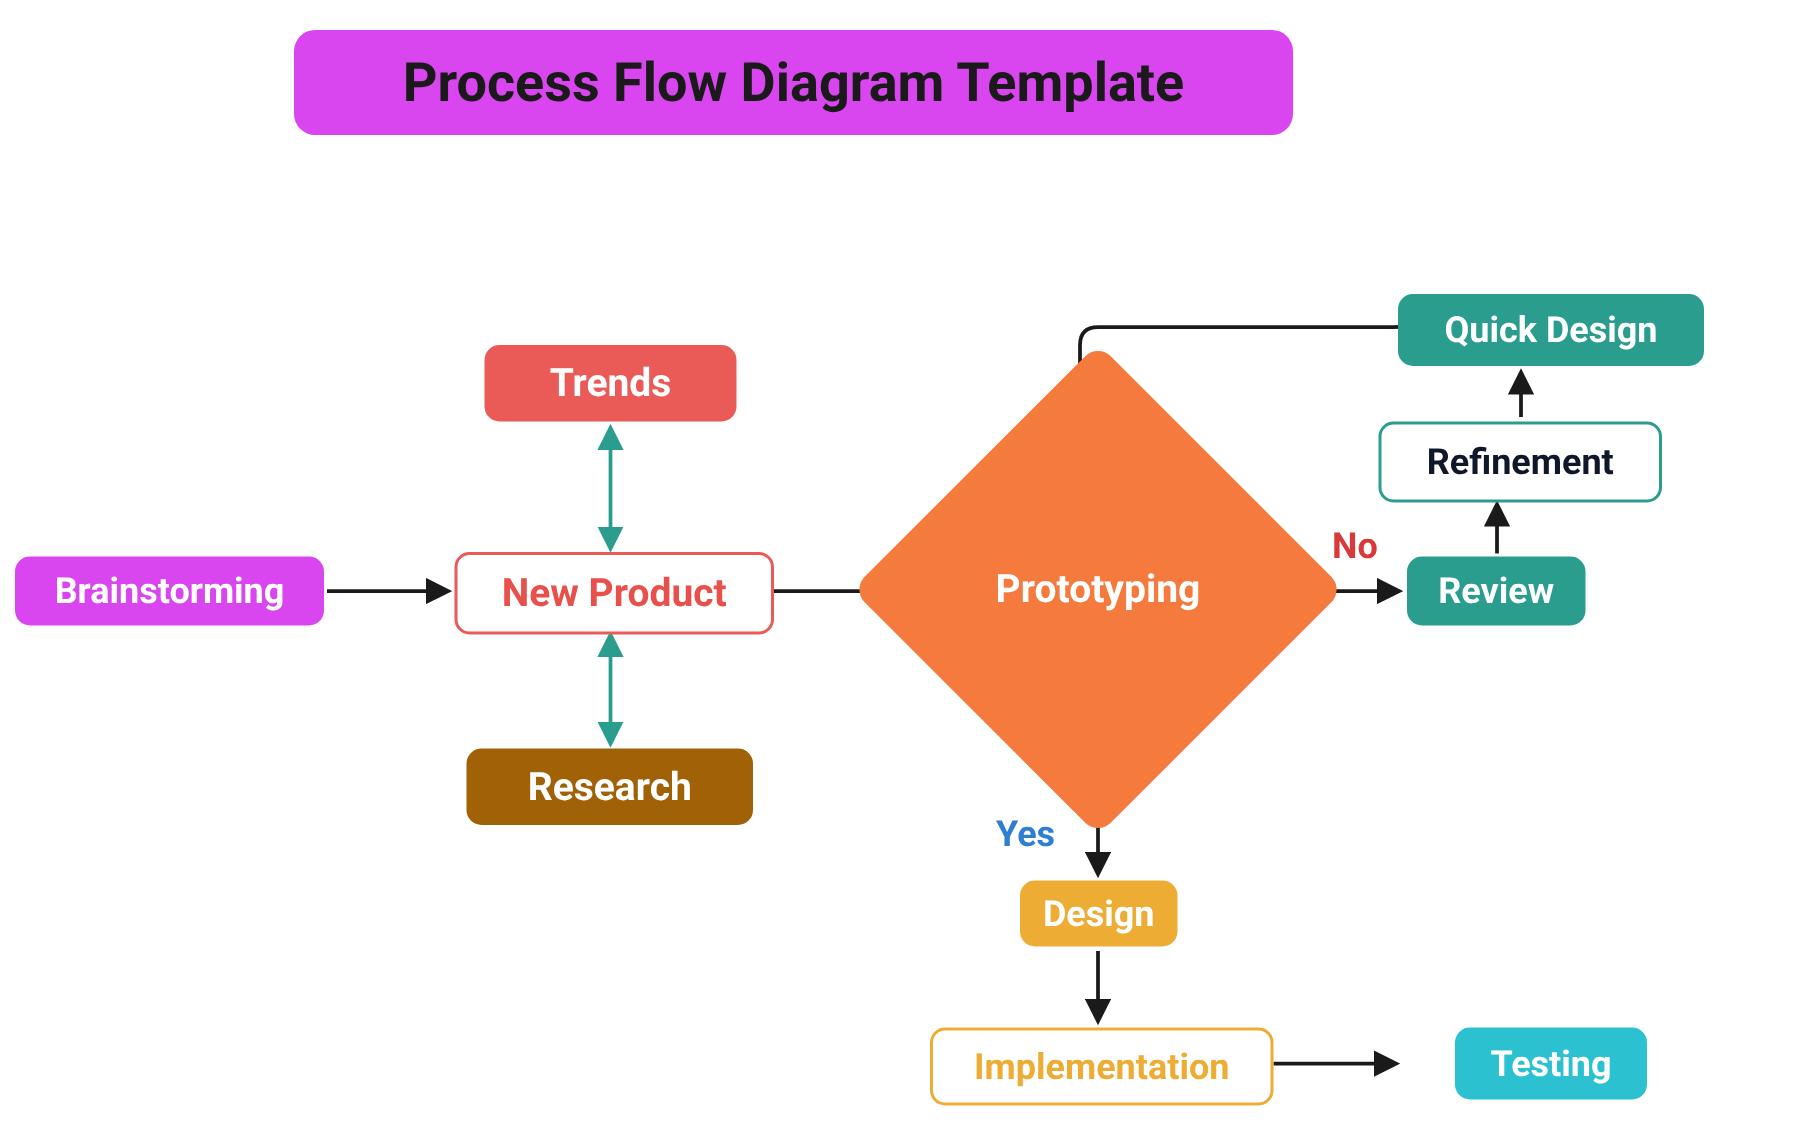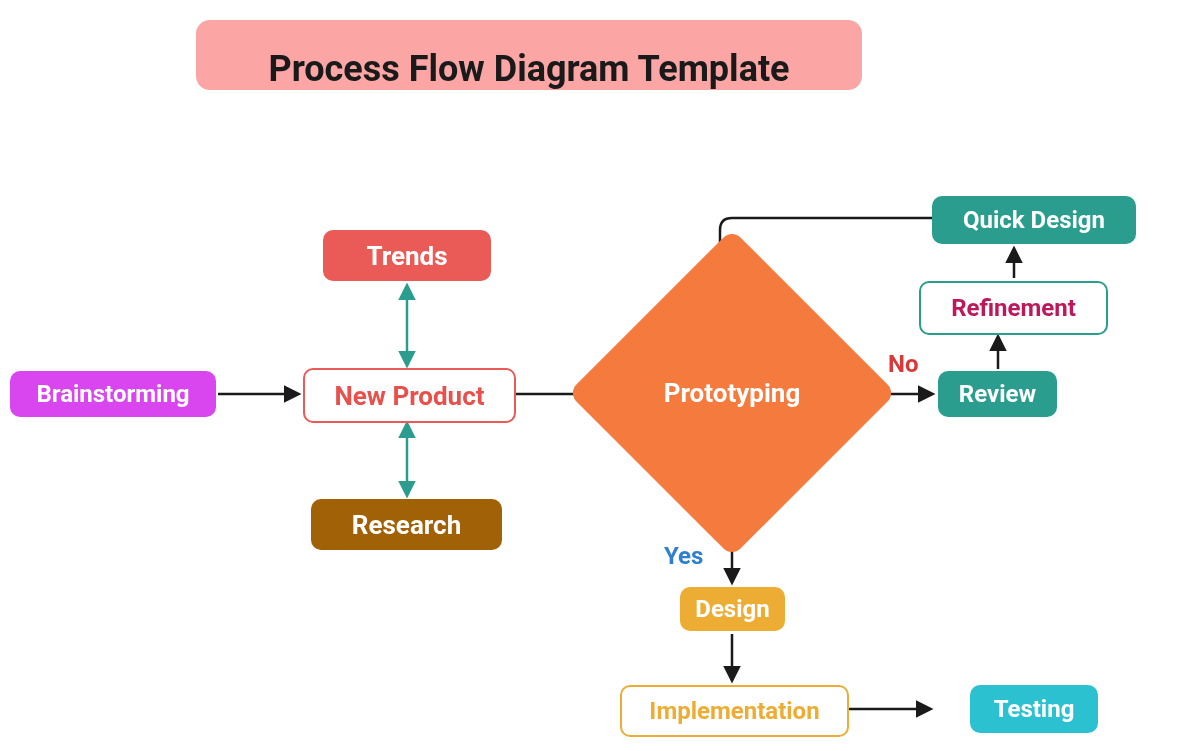--- a/index.html
+++ b/index.html
@@ -15,24 +15,24 @@
     position: relative;
     width: 1200px;
     height: 751px;
   }
   .title-banner {
     position: absolute;
     left: 196px;
     top: 20px;
     width: 666px;
     height: 70px;
-    background: #fca5a5;
+    background: #d946ef;
     border-radius: 14px;
     display: flex;
-    align-items: flex-end;
+    align-items: center;
     justify-content: center;
     font-size: 36px;
     font-weight: 700;
     color: #1a1a1a;
   }
   .node {
     position: absolute;
     display: flex;
     align-items: center;
     justify-content: center;
@@ -69,21 +69,21 @@
     position:absolute; left:0; top:0; width:100%; height:100%;
     display:flex; align-items:center; justify-content:center;
     color:#ffffff; font-weight:700; font-size:26px;
   }
   .node.review {
     left: 938px; top: 371px; width: 119px; height: 46px;
     background: #2a9d8f; color:#ffffff; font-size:24px;
   }
   .node.refinement {
     left: 919px; top: 281px; width: 185px; height: 50px;
-    background:#ffffff; color:#be185d; font-size:24px;
+    background:#ffffff; color:#0f172a; font-size:24px;
     border:2px solid #2a9d8f;
   }
   .node.quickdesign {
     left: 932px; top: 196px; width: 204px; height: 48px;
     background:#2a9d8f; color:#ffffff; font-size:24px;
   }
   .node.design {
     left: 680px; top: 587px; width: 105px; height: 44px;
     background:#edad34; color:#ffffff; font-size:24px;
   }

